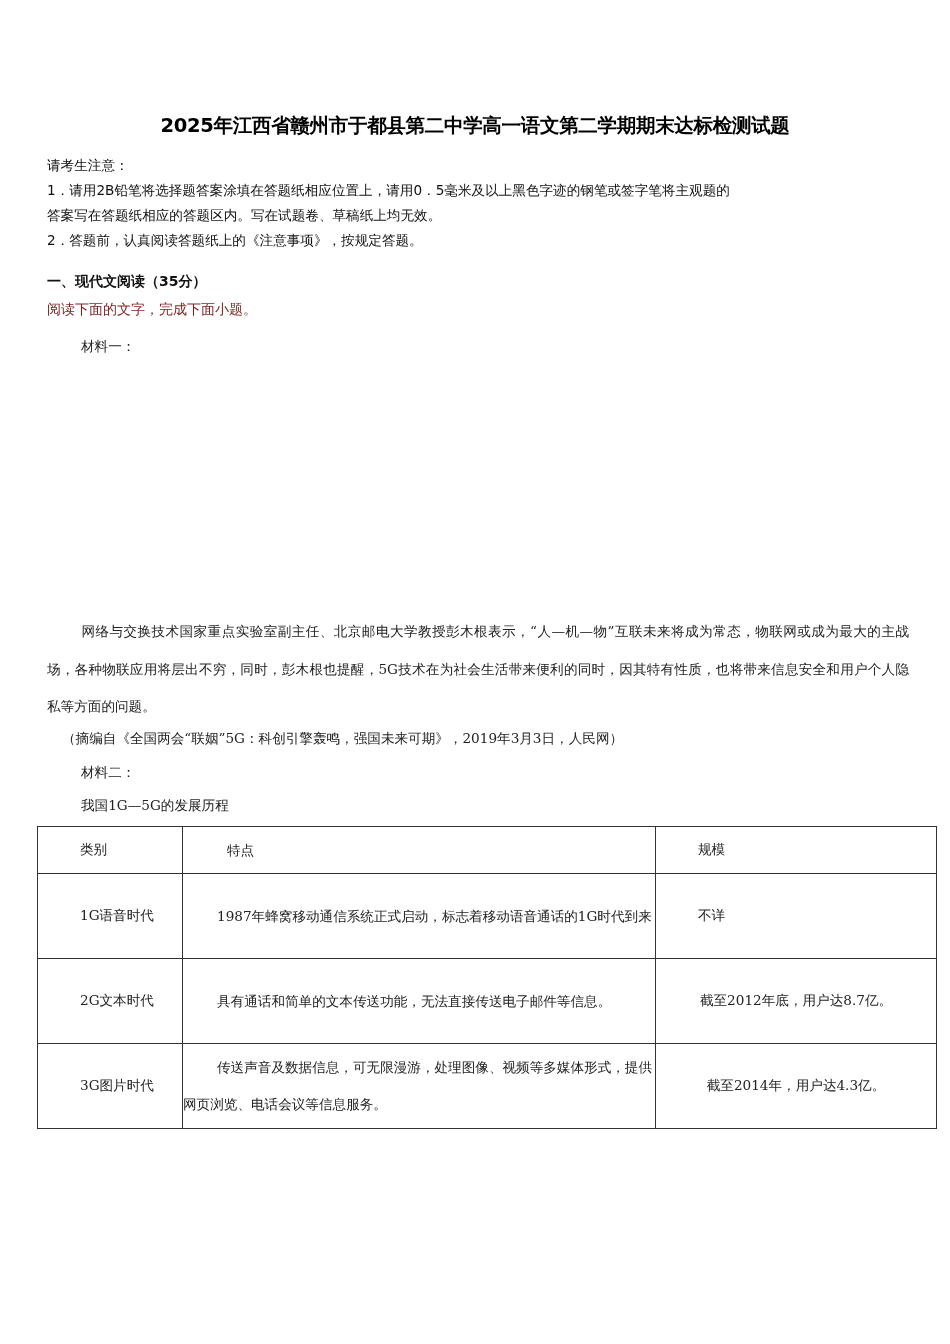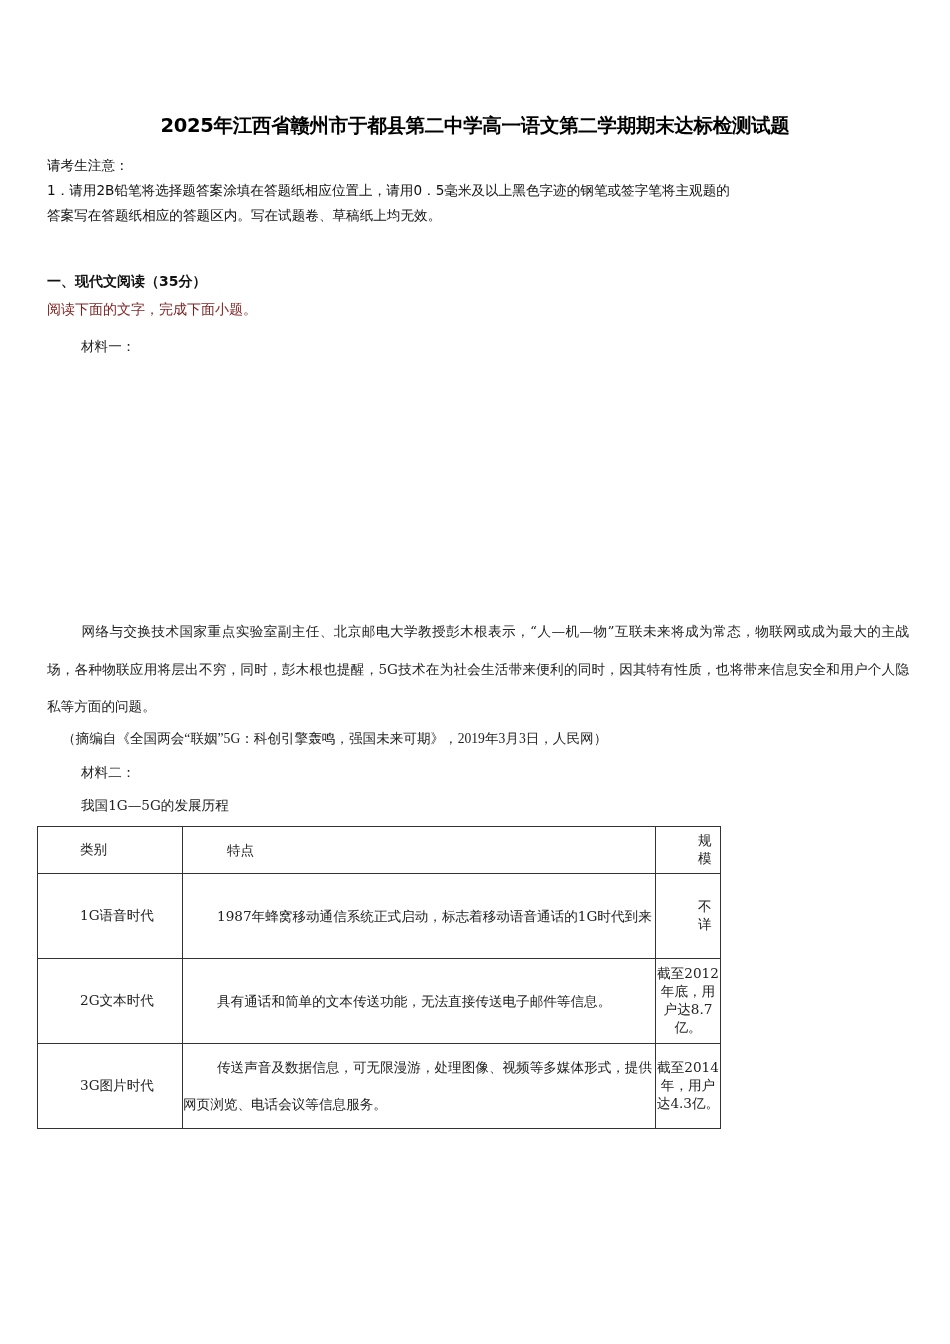--- a/index.html
+++ b/index.html
@@ -13,21 +13,21 @@
             font-family: "DejaVu Sans", "Liberation Sans", sans-serif; font-weight: normal;
             font-size: 13.6px; line-height: 25px; color: #111; }
   .notice div { white-space: nowrap; }
   .sec { position: absolute; left: 47px; top: 273px; font-family: "DejaVu Sans", "Liberation Sans", sans-serif;
          font-weight: bold; font-size: 14px; }
   .instr { position: absolute; left: 47px; top: 301px; font-size: 14px; color: #7f1d1d; }
   .p { position: absolute; left: 47px; width: 862px; font-size: 13.6px; line-height: 37.5px;
        color: #222; text-align: justify; }
   .p .ind { display: inline-block; width: 34px; }
   .single { position: absolute; font-size: 13.6px; color: #222; white-space: nowrap; }
-  table.tbl { position: absolute; left: 37px; top: 826px; width: 684px; border-collapse: collapse;
+  table.tbl { position: absolute; left: 37px; top: 826px; width: 900px; border-collapse: collapse;
               font-size: 13.6px; color: #222; }
   table.tbl td { border: 1.5px solid #333; vertical-align: middle; padding: 0; }
   table.tbl tr.hdr td { height: 46px; }
   table.tbl tr.row td { height: 84px; }
   .c1 { width: 145px; text-align: left; padding-left: 42px !important; box-sizing: border-box; }
   .c2 { width: 428px; padding: 0 0 !important; line-height: 37px; }
   .c2h { padding-left: 44px !important; }
   .c3 { padding-left: 42px !important; }
   .c3r { text-align: center; }
   .c2 .ind { display: inline-block; width: 34px; }
@@ -36,32 +36,33 @@
 <body>
 
 <div class="page">
 
   <div class="title">2025年江西省赣州市于都县第二中学高一语文第二学期期末达标检测试题</div>
 
   <div class="notice">
     <div>请考生注意：</div>
     <div>1．请用2B铅笔将选择题答案涂填在答题纸相应位置上，请用0．5毫米及以上黑色字迹的钢笔或签字笔将主观题的</div>
     <div>答案写在答题纸相应的答题区内。写在试题卷、草稿纸上均无效。</div>
+    <div>2．答题前，认真阅读答题纸上的《注意事项》，按规定答题。</div>
   </div>
 
   <div class="sec">一、现代文阅读（35分）</div>
   <div class="instr">阅读下面的文字，完成下面小题。</div>
 
   <div class="single" style="left:81px; top:338px;">材料一：</div>
 
 
 
   <div class="p" style="top:613px;"><span class="ind"></span><span>网络与交换技术国家重点实验室副主任、北京邮电大学教授彭木根表示，“人—机—物”互联未来将成为常态，物联网或成为最大的主战场，各种物联应用将层出不穷，同时，彭木根也提醒，5G技术在为社会生活带来便利的同时，因其特有性质，也将带来信息安全和用户个人隐私等方面的问题。</span></div>
 
-  <div class="single" style="left:62px; top:730px;font-family:Liberation Serif, serif;">（摘编自《全国两会“联姻”5G：科创引擎轰鸣，强国未来可期》，2019年3月3日，人民网）</div>
+  <div class="single" style="left:62px; top:730px;">（摘编自《全国两会“联姻”5G：科创引擎轰鸣，强国未来可期》，2019年3月3日，人民网）</div>
 
   <div class="single" style="left:81px; top:764px;">材料二：</div>
   <div class="single" style="left:81px; top:797px;">我国1G—5G的发展历程</div>
 
   <table class="tbl">
     <tbody>
         <tr class="hdr">
       <td class="c1">类别</td>
       <td class="c2 c2h">特点</td>
       <td class="c3">规模</td>

